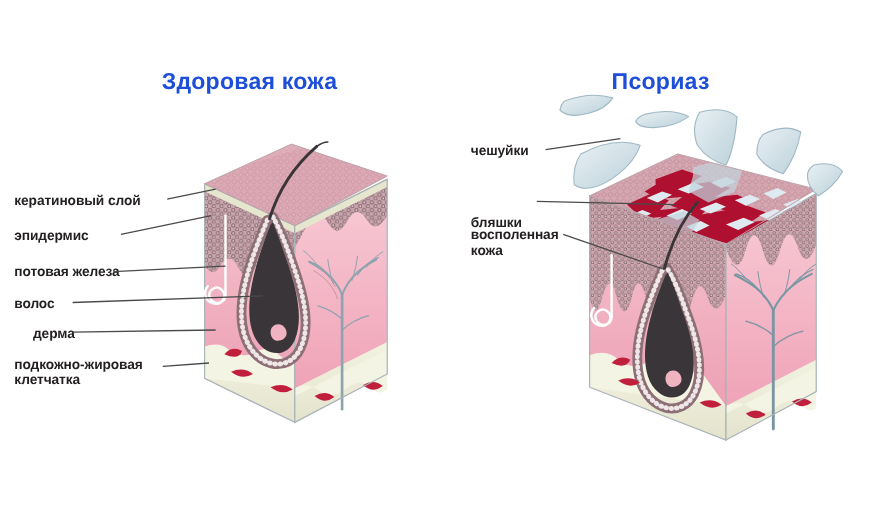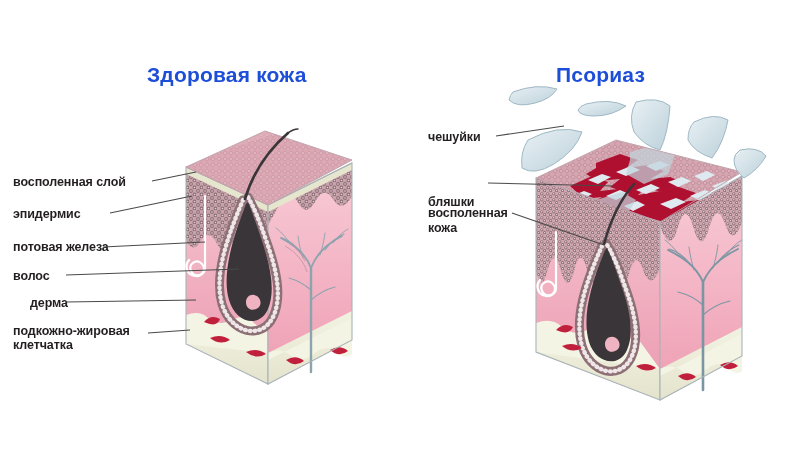--- a/index.html
+++ b/index.html
@@ -22,21 +22,21 @@
 </style>
 </head>
 <body>
 
 <div id="stage">
 
   <div class="ttl" style="left:147px;top:47px;">Здоровая кожа</div>
 
   <div class="ttl" style="left:556px;top:47px;">Псориаз</div>
 
-  <div class="lbl" style="left:13px;top:175px;">восполенная слой</div>
+  <div class="lbl" style="left:13px;top:175px;">кератиновый слой</div>
 
   <div class="lbl" style="left:13px;top:207px;">эпидермис</div>
 
   <div class="lbl" style="left:13px;top:240px;">потовая железа</div>
 
   <div class="lbl" style="left:13px;top:269px;">волос</div>
 
   <div class="lbl" style="left:30px;top:296px;">дерма</div>
 
   <div class="lbl" style="left:13px;top:324px;text-align:right;">подкожно-жировая</div>

